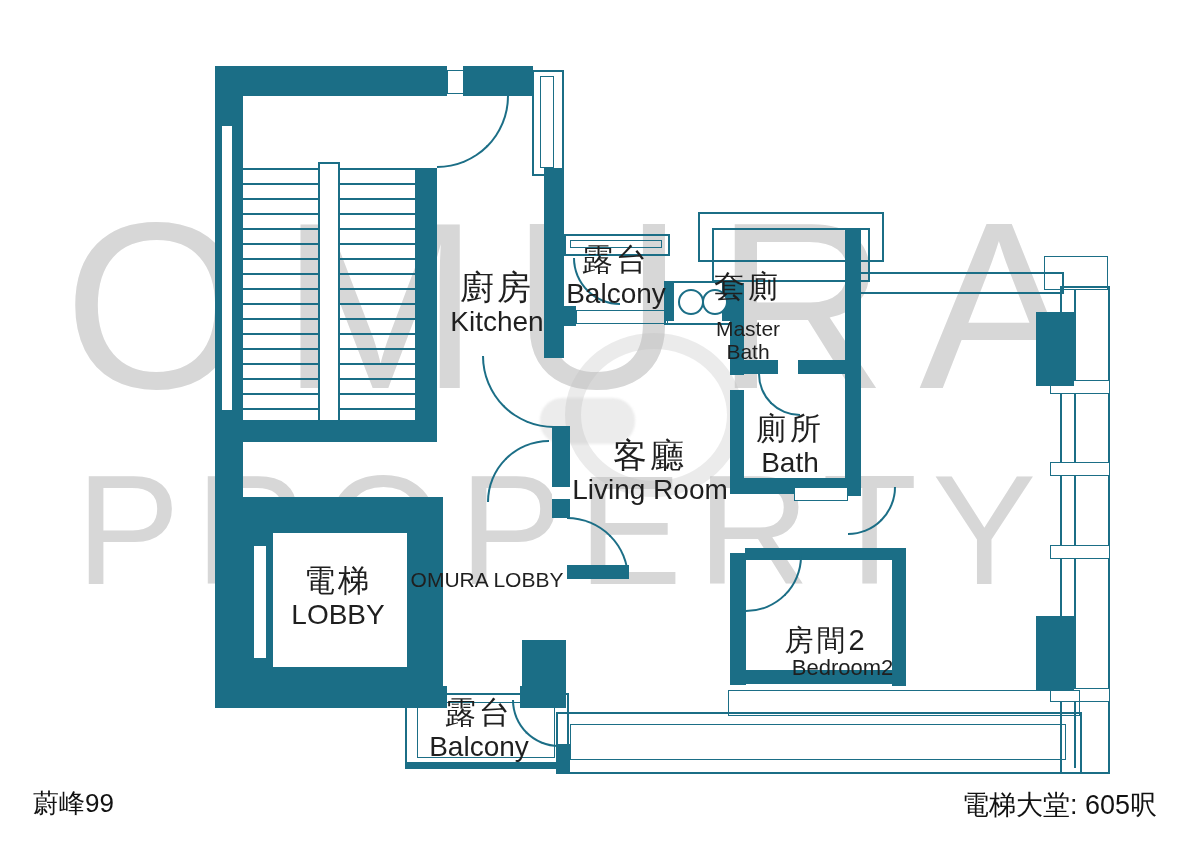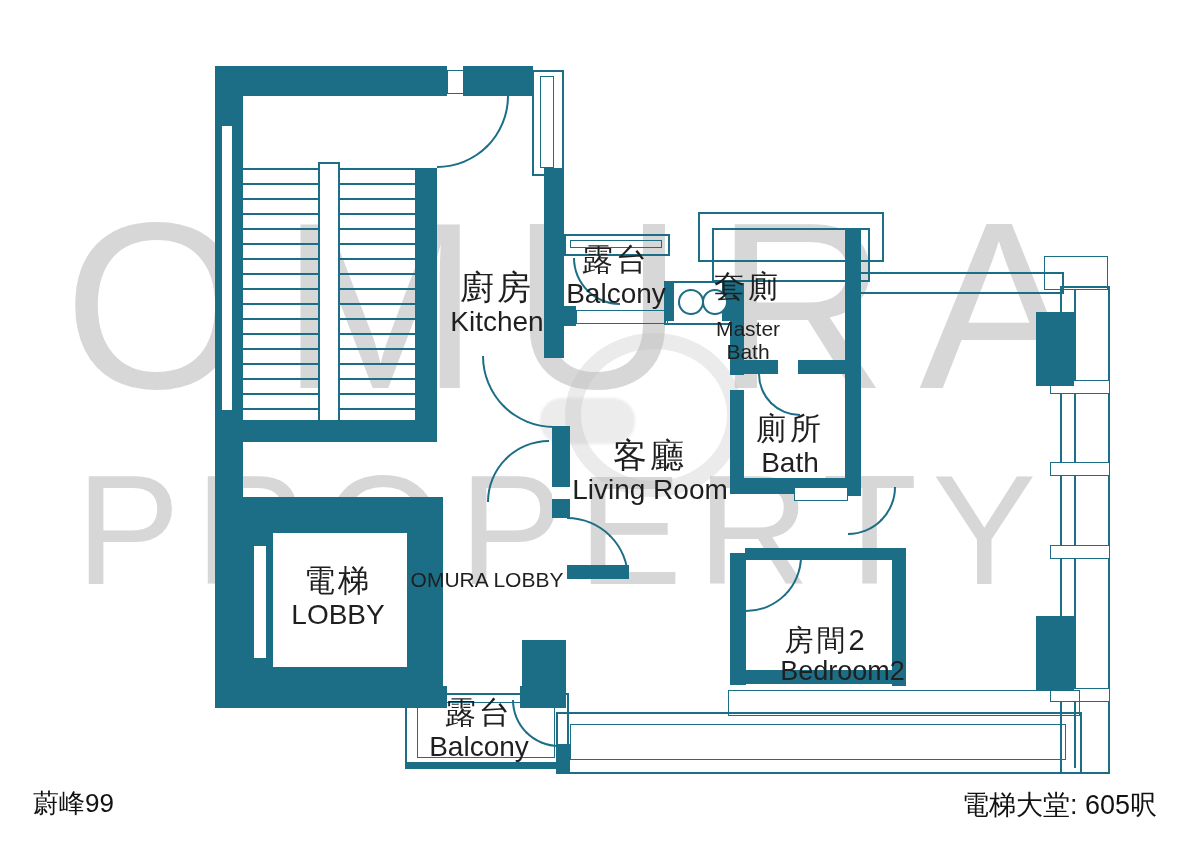--- a/index.html
+++ b/index.html
@@ -158,21 +158,21 @@
   </div>
   <div class="room-label" style="left:338px;top:564px;">
     <div class="zh">電梯</div>
     <div class="en">LOBBY</div>
   </div>
   <div class="room-label" style="left:487px;top:568px;">
     <div class="en" style="font-size:21px;">OMURA LOBBY</div>
   </div>
   <div class="room-label" style="left:826px;top:624px;">
     <div class="zh" style="font-size:29px;">房間2</div>
-    <div class="en" style="font-size:27px;margin-left:33px;">Bedroom2</div>
+    <div class="en" style="font-size:22px;margin-left:33px;">Bedroom2</div>
   </div>
   <div class="room-label" style="left:479px;top:696px;">
     <div class="zh">露台</div>
     <div class="en">Balcony</div>
   </div>
 
   <div class="footer-estate">蔚峰99</div>
   <div class="footer-area">電梯大堂: 605呎</div>
 
 </div>

